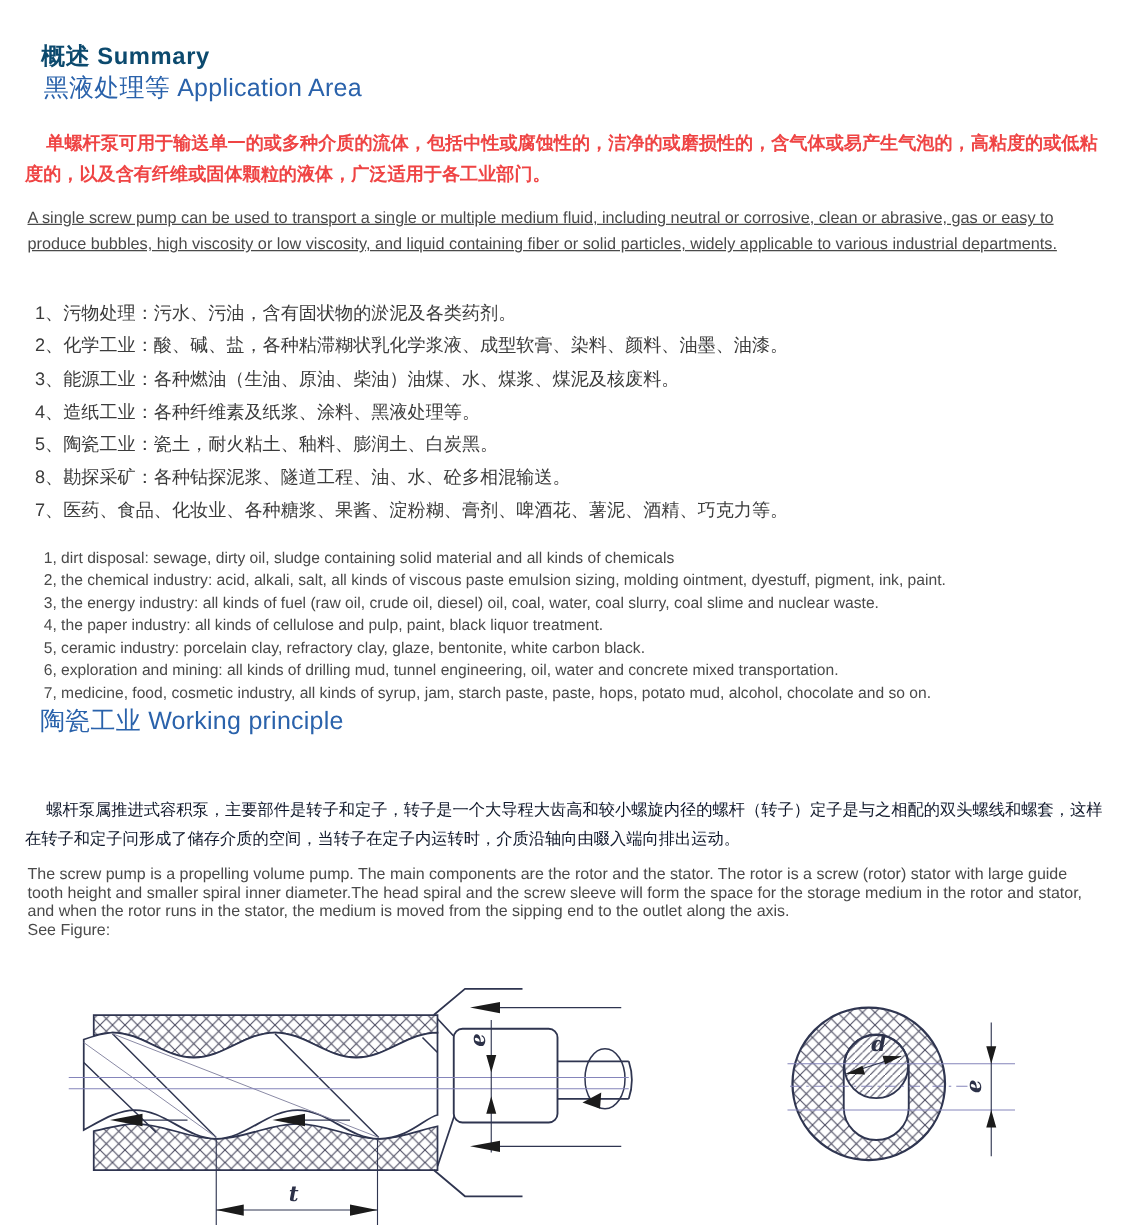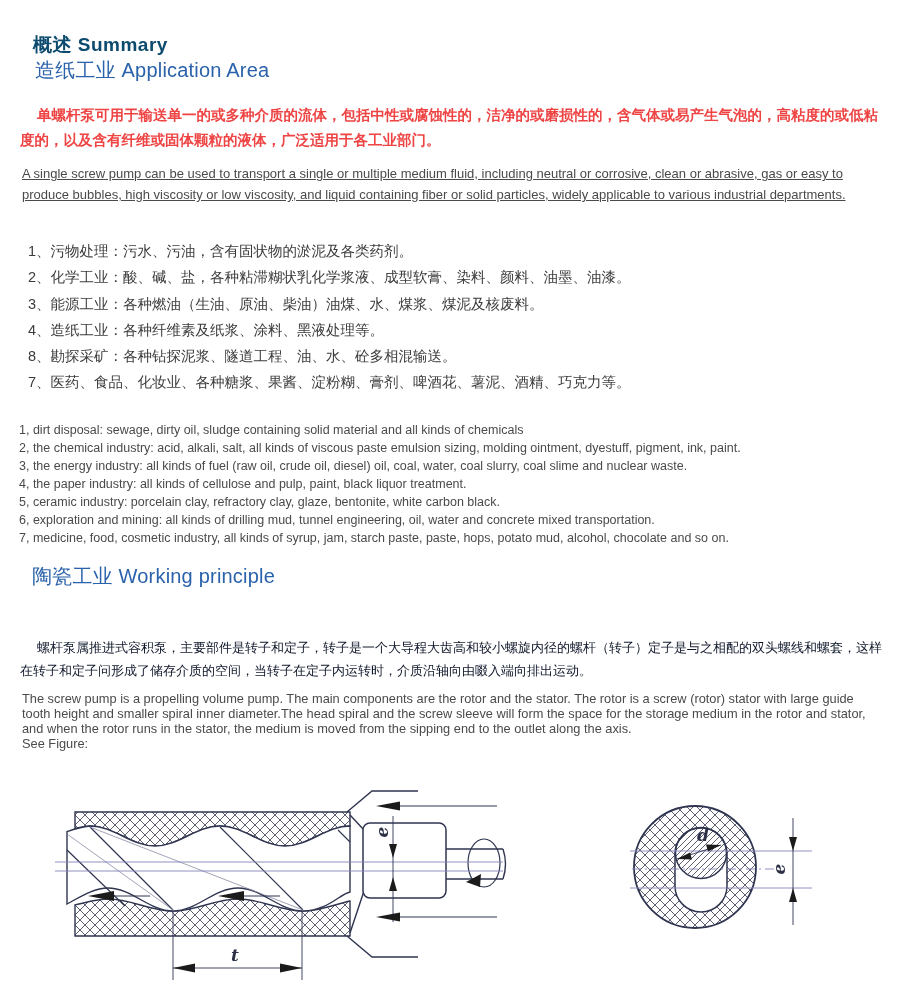--- a/index.html
+++ b/index.html
@@ -7,46 +7,47 @@
         font-family:"Liberation Sans", sans-serif;}
   .abs{position:absolute;}
   .h1{left:33px;top:12px;font-size:19px;font-weight:700;color:#0c4a6e;letter-spacing:0.5px;margin-top:20px;}
   .h2{font-size:20px;font-weight:500;color:#2a62ab;letter-spacing:0.2px;}
   .h2.app{left:35px;top:57px;}
   .h2.wp{left:32px;top:563px;}
   .cnpara{left:20px;top:103px;width:872px;font-size:14.5px;line-height:25px;color:#ef4444;text-indent:17px;font-weight:bold;}
   .enpara{left:22px;top:163px;width:845px;font-size:13px;line-height:21px;color:#4a4a4a;text-decoration:underline;}
   .cnlist{left:28px;top:238px;list-style:none;margin:0;padding:0;font-size:14.5px;color:#3b3b3b;}
   .cnlist li{height:26.3px;line-height:26.3px;white-space:nowrap;}
-  .enlist{left:19px;top:421px;list-style:none;margin:0;padding:0;font-size:12.5px;color:#4a4a4a;}
+  .enlist{left:19px;top:421px;list-style:none;margin:16px;padding:0;font-size:12.5px;color:#4a4a4a;}
   .enlist li{height:18px;line-height:18px;white-space:nowrap;}
   .wpcn{left:20px;top:636px;width:872px;font-size:13px;line-height:23px;color:#0f172a;}
   .wpcn .body{text-indent:17px;}
   .wpen{left:22px;top:691px;width:860px;font-size:12.8px;line-height:15px;color:#4a4a4a;}
   svg text{font-family:"DejaVu Serif", serif;}
   .dimlabel{font-size:17px;font-style:italic;font-weight:700;fill:#2c3148;}
 </style>
 </head>
 <body>
 
 <div class="page">
 
   <div class="abs h1">概述 Summary</div>
 
-  <div class="abs h2 app">造纸工业 Application Area</div>
+  <div class="abs h2 app">黑液处理等 Application Area</div>
 
   <div class="abs cnpara">单螺杆泵可用于输送单一的或多种介质的流体，包括中性或腐蚀性的，洁净的或磨损性的，含气体或易产生气泡的，高粘度的或低粘度的，以及含有纤维或固体颗粒的液体，广泛适用于各工业部门。</div>
 
   <div class="abs enpara">A single screw pump can be used to transport a single or multiple medium fluid, including neutral or corrosive, clean or abrasive, gas or easy to produce bubbles, high viscosity or low viscosity, and liquid containing fiber or solid particles, widely applicable to various industrial departments.</div>
 
   <ul class="abs cnlist">
     <li>1、污物处理：污水、污油，含有固状物的淤泥及各类药剂。</li>
     <li>2、化学工业：酸、碱、盐，各种粘滞糊状乳化学浆液、成型软膏、染料、颜料、油墨、油漆。</li>
     <li>3、能源工业：各种燃油（生油、原油、柴油）油煤、水、煤浆、煤泥及核废料。</li>
     <li>4、造纸工业：各种纤维素及纸浆、涂料、黑液处理等。</li>
+    <li>5、陶瓷工业：瓷土，耐火粘土、釉料、膨润土、白炭黑。</li>
     <li>8、勘探采矿：各种钻探泥浆、隧道工程、油、水、砼多相混输送。</li>
     <li>7、医药、食品、化妆业、各种糖浆、果酱、淀粉糊、膏剂、啤酒花、薯泥、酒精、巧克力等。</li>
   </ul>
 
   <ul class="abs enlist">
     <li>1, dirt disposal: sewage, dirty oil, sludge containing solid material and all kinds of chemicals</li>
     <li>2, the chemical industry: acid, alkali, salt, all kinds of viscous paste emulsion sizing, molding ointment, dyestuff, pigment, ink, paint.</li>
     <li>3, the energy industry: all kinds of fuel (raw oil, crude oil, diesel) oil, coal, water, coal slurry, coal slime and nuclear waste.</li>
     <li>4, the paper industry: all kinds of cellulose and pulp, paint, black liquor treatment.</li>
     <li>5, ceramic industry: porcelain clay, refractory clay, glaze, bentonite, white carbon black.</li>

